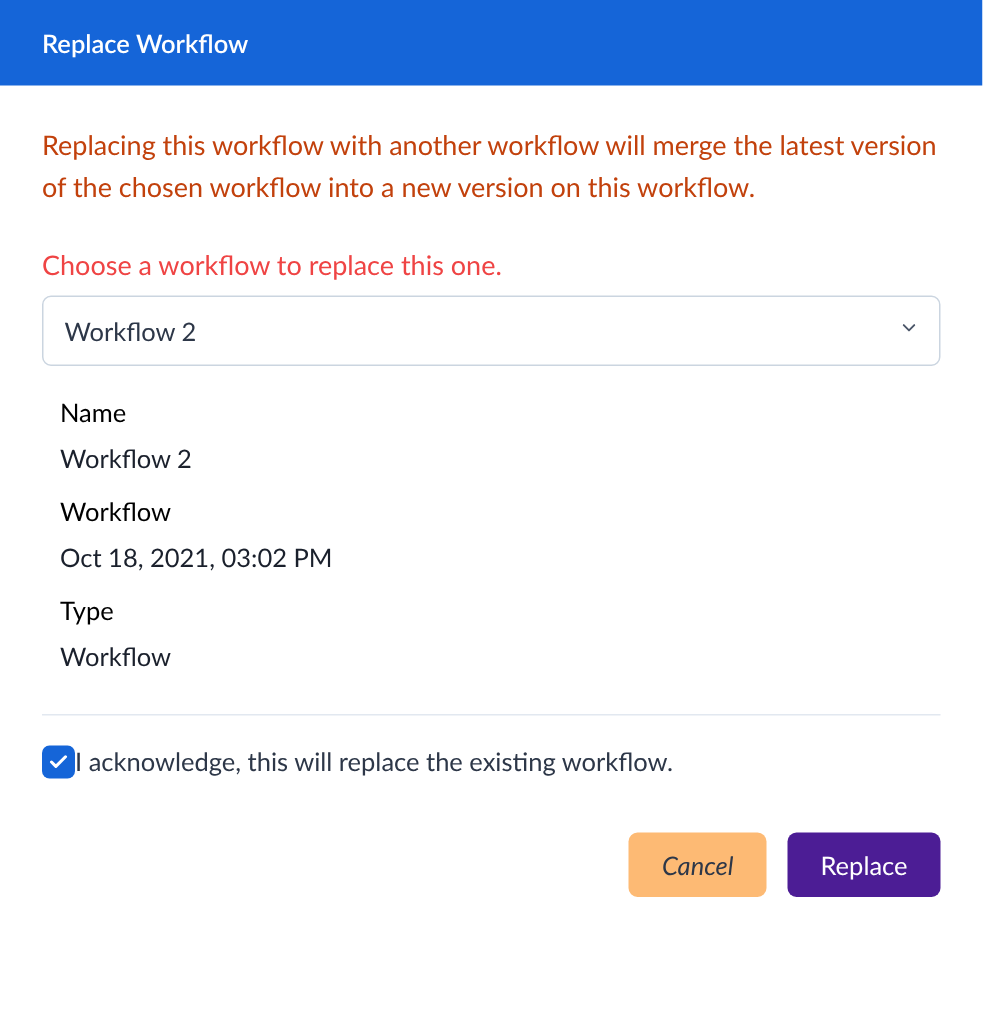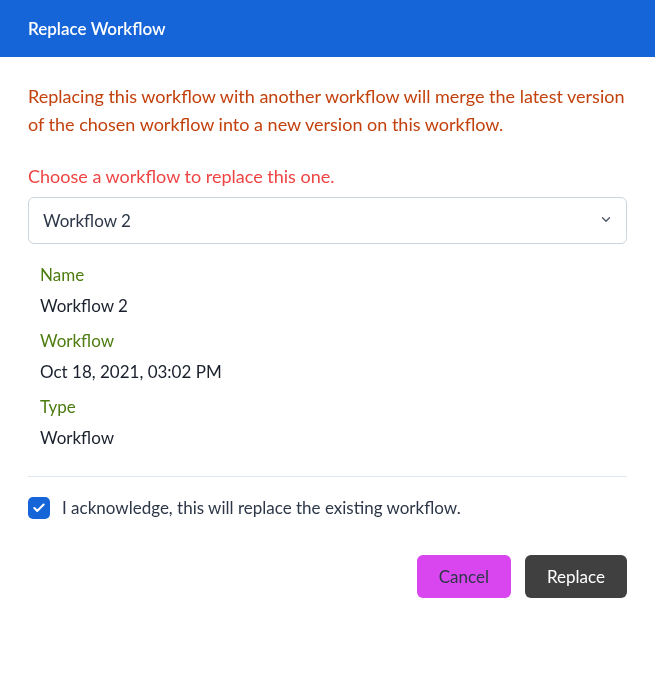--- a/index.html
+++ b/index.html
@@ -60,38 +60,37 @@
       top: 50%;
       transform: translateY(-50%);
       pointer-events: none;
       color: #4a5568;
     }
     .details {
       padding: 0 12px;
     }
     .detail-label {
       font-size: 17px;
-      color: #4d7c0f;
+      color: #000000;
       margin-top: 14px;
       margin-bottom: 10px;
     }
     .detail-value {
       font-size: 17px;
       color: #1a202c;
       margin-bottom: 10px;
     }
     .divider {
       border: none;
       border-top: 1px solid #e2e8f0;
       margin: 28px 0 20px 0;
     }
     .ack-row {
       display: flex;
       align-items: center;
-      gap: 12px;
       margin-bottom: 36px;
     }
     .checkbox {
       width: 22px;
       height: 22px;
       border-radius: 5px;
       background: #1565d8;
       display: flex;
       align-items: center;
       justify-content: center;
@@ -112,25 +111,26 @@
     }
     .btn {
       font-size: 17px;
       padding: 11px 22px;
       border-radius: 6px;
       border: none;
       cursor: pointer;
       font-family: inherit;
     }
     .btn-cancel {
-      background: #d946ef;
+      background: #fdba74;
       color: #2d3748;
+      font-style: italic;
     }
     .btn-primary {
-      background: #404040;
+      background: #4c1d95;
       color: #fff;
     }
   </style>
 </head>
 <body>
 
 <div class="header">
   <h1 class="header-title">Replace Workflow</h1>
 </div>
 

